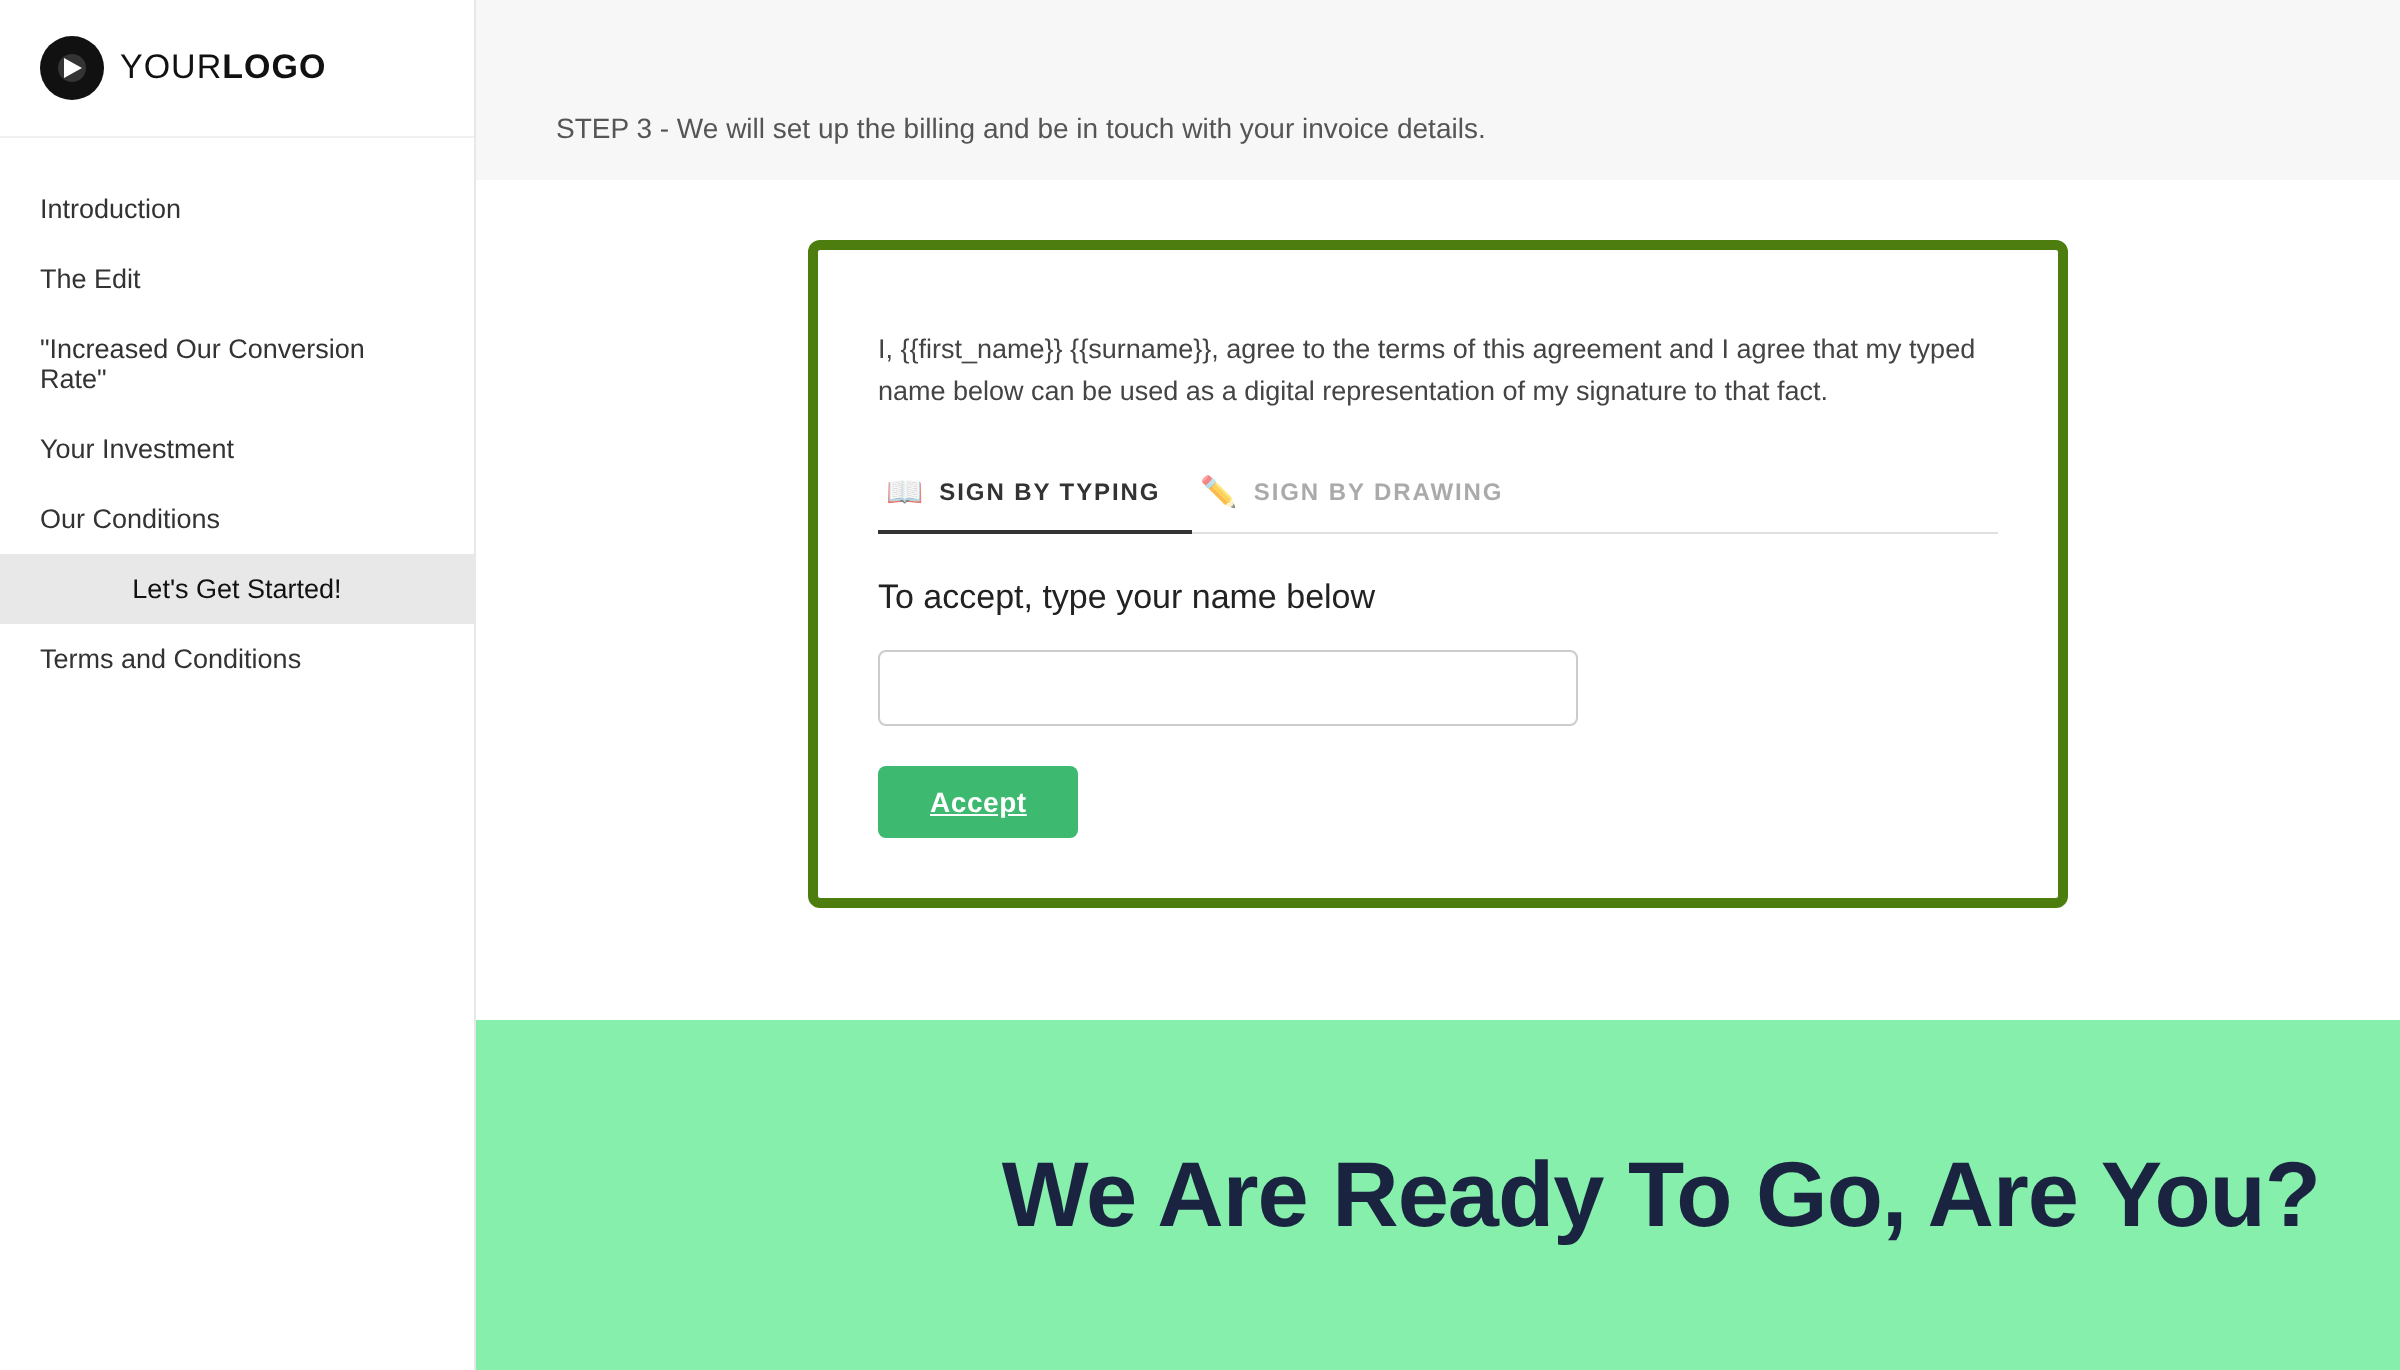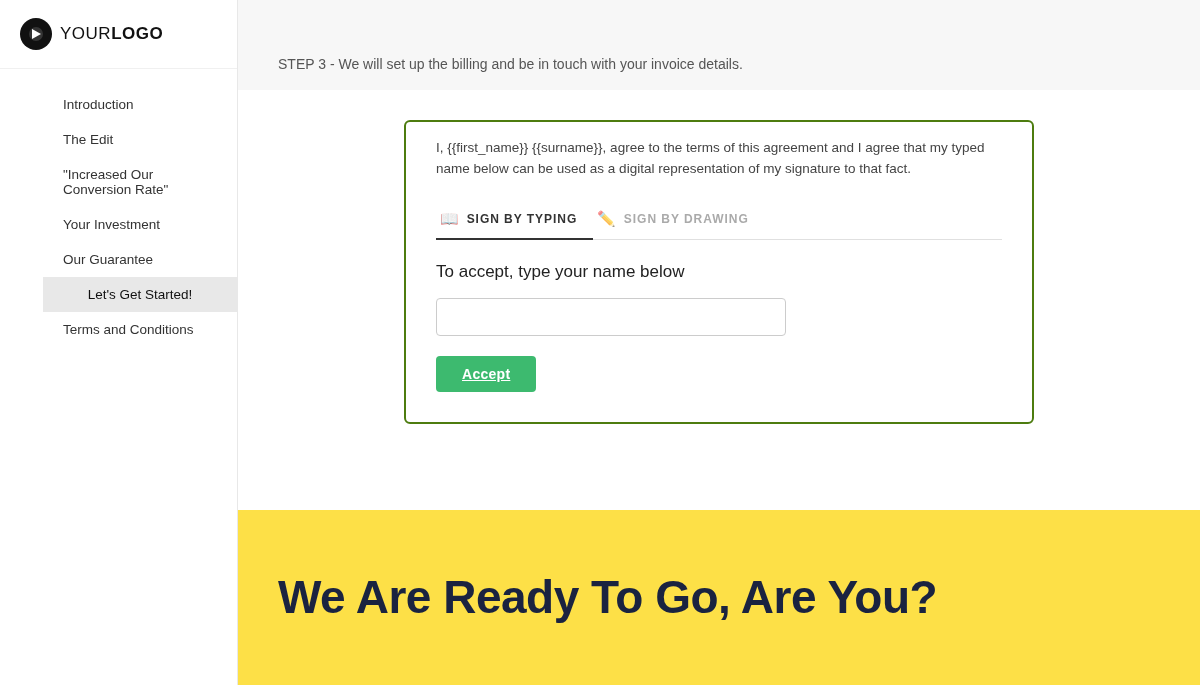--- a/index.html
+++ b/index.html
@@ -44,21 +44,20 @@
       flex-direction: column;
       padding: 18px 0 0 0;
     }
     .nav-item {
       padding: 10px 20px;
       font-size: 13.5px;
       color: #333;
       cursor: pointer;
       border-radius: 0;
       transition: background 0.15s;
-      margin-left: 43px;
     }
     .nav-item.active {
       background: #e8e8e8;
       color: #111;
       font-weight: 500;
       text-align: center;
     }
 
     
     .main {
@@ -85,23 +84,23 @@
     
     .card-area {
       background: #fff;
       flex: 1;
       padding: 30px 40px 30px 40px;
       display: flex;
       flex-direction: column;
     }
     .signature-card {
       background: #fff;
-      border: 2px solid #4d7c0f;
+      border: 5px solid #4d7c0f;
       border-radius: 6px;
-      padding: 16px 30px 30px 30px;
+      padding: 40px 30px 30px 30px;
       max-width: 630px;
       width: 100%;
       margin: 0 auto 0 auto;
     }
     .agreement-text {
       font-size: 13.5px;
       color: #444;
       line-height: 1.55;
       margin-bottom: 22px;
     }
@@ -159,25 +158,25 @@
       padding: 10px 26px;
       font-size: 14px;
       font-weight: 600;
       cursor: pointer;
       letter-spacing: 0.02em;
       text-decoration: underline;
     }
 
     
     .bottom-cta {
-      background: #fde047;
+      background: #86efac;
       padding: 60px 40px;
       display: flex;
       align-items: center;
-      justify-content: flex-start;
+      justify-content: flex-end;
       min-height: 175px;
     }
     .cta-text {
       font-size: 46px;
       font-weight: 800;
       color: #1a2340;
       text-align: center;
       letter-spacing: -0.5px;
       line-height: 1.1;
     }
@@ -195,21 +194,21 @@
     </div>
     <div class="logo-text">
       <span>YOUR</span><span style="font-weight:700;">LOGO</span>
     </div>
   </div>
   <nav class="sidebar-nav">
     <div class="nav-item">Introduction</div>
     <div class="nav-item">The Edit</div>
     <div class="nav-item">"Increased Our Conversion Rate"</div>
     <div class="nav-item">Your Investment</div>
-    <div class="nav-item">Our Guarantee</div>
+    <div class="nav-item">Our Conditions</div>
     <div class="nav-item active">Let's Get Started!</div>
     <div class="nav-item">Terms and Conditions</div>
   </nav>
 </aside>
 
 <main class="main">
 
   <div class="top-banner">
     <span class="top-banner-text">STEP 3 - We will set up the billing and be in touch with your invoice details.</span>
   </div>

